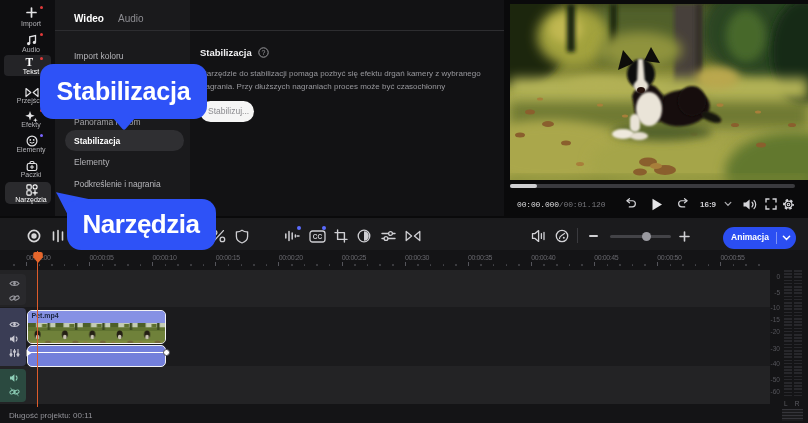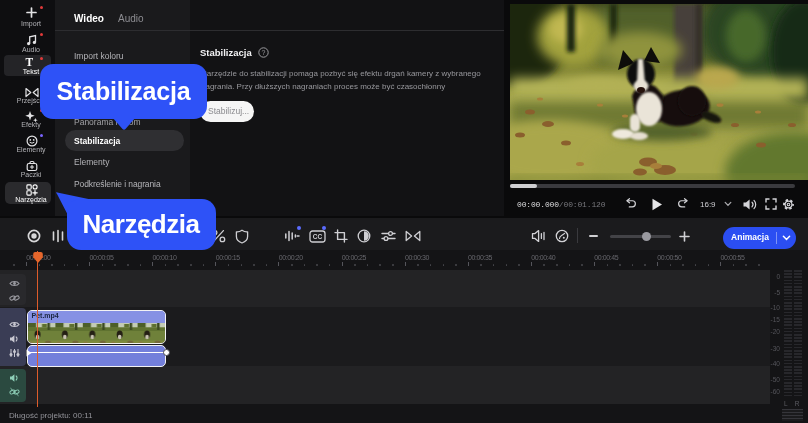--- a/index.html
+++ b/index.html
@@ -217,21 +217,21 @@
     <svg width="12" height="13" viewBox="0 0 12 13">
         <polygon points="1.5,0.8 11,6.5 1.5,12.2" fill="#e6e6e8"></polygon>
       </svg>
   </div>
   <div class="abs" style="left:676px;top:198px;">
     <svg width="14" height="12" viewBox="0 0 16 14">
         <path d="M11.8 3.2 H6.5 A3.6 3.6 0 0 0 6.5 10.4 H10" fill="none" stroke="#d4d4d8" stroke-width="1.4" stroke-linecap="round"></path>
         <path d="M9.8 0.8 L12.8 3.2 L9.8 5.6" fill="none" stroke="#d4d4d8" stroke-width="1.4" stroke-linecap="round" stroke-linejoin="round"></path>
       </svg>
   </div>
-  <div class="abs" style="left:700px;top:200px;color:#cfcfd3;font-size:8px;font-weight:normal;">16:9</div>
+  <div class="abs" style="left:700px;top:200px;color:#cfcfd3;font-size:8px;font-weight:bold;">16:9</div>
   <div class="abs" style="left:724px;top:201px;">
     <svg width="8" height="6" viewBox="0 0 8 6">
         <path d="M1.2 1.4 L4 4.4 L6.8 1.4" fill="none" stroke="#a8a8ac" stroke-width="1.3" stroke-linecap="round"></path>
       </svg>
   </div>
   <div class="abs" style="left:742px;top:197.5px;">
     <svg width="15" height="13" viewBox="0 0 15 13">
         <path d="M1.5 4.4 H4 L7.6 1.4 V11.6 L4 8.6 H1.5 Z" fill="#d4d4d8"></path>
         <path d="M10 4.2 A3.4 3.4 0 0 1 10 8.8 M12 2.4 A5.8 5.8 0 0 1 12 10.6" fill="none" stroke="#d4d4d8" stroke-width="1.2" stroke-linecap="round"></path>
       </svg>

